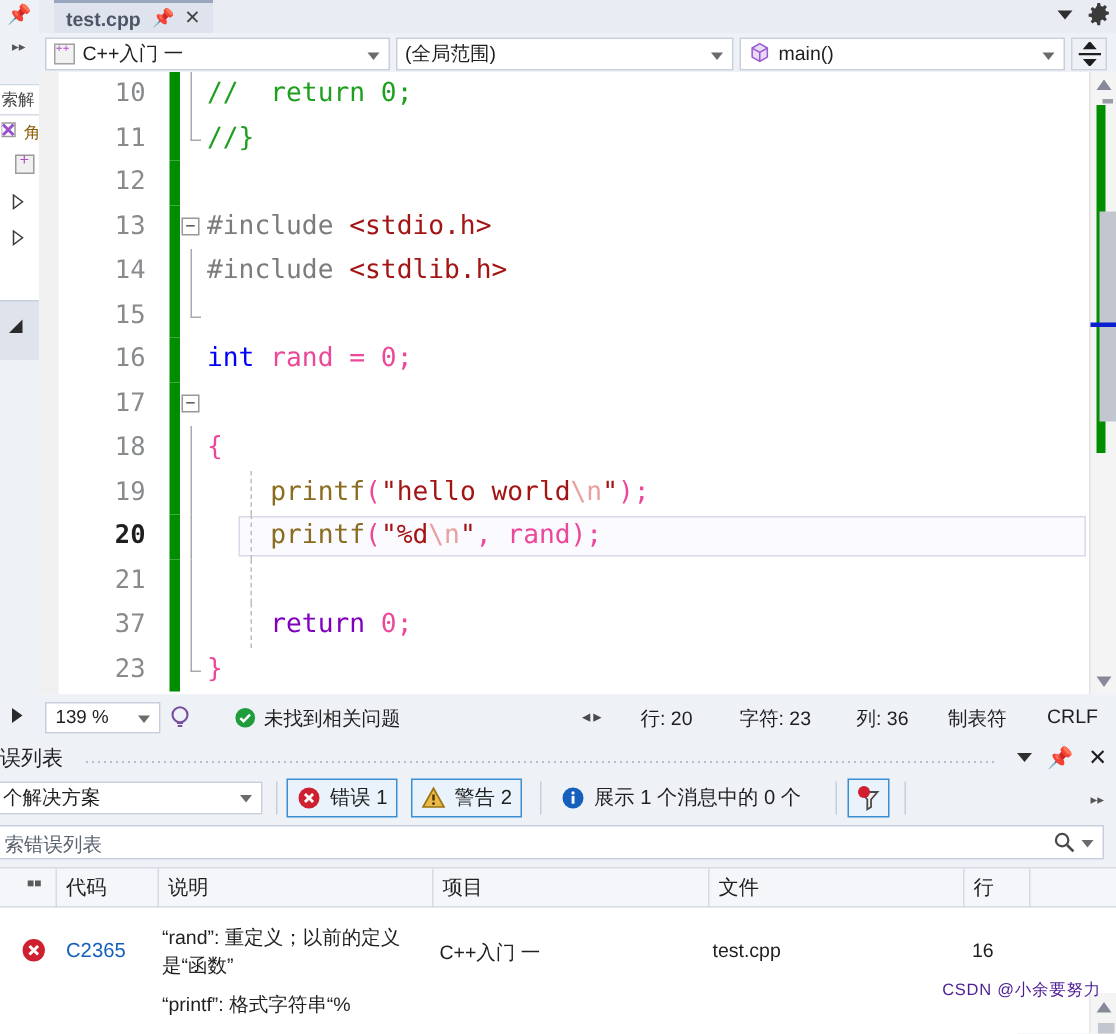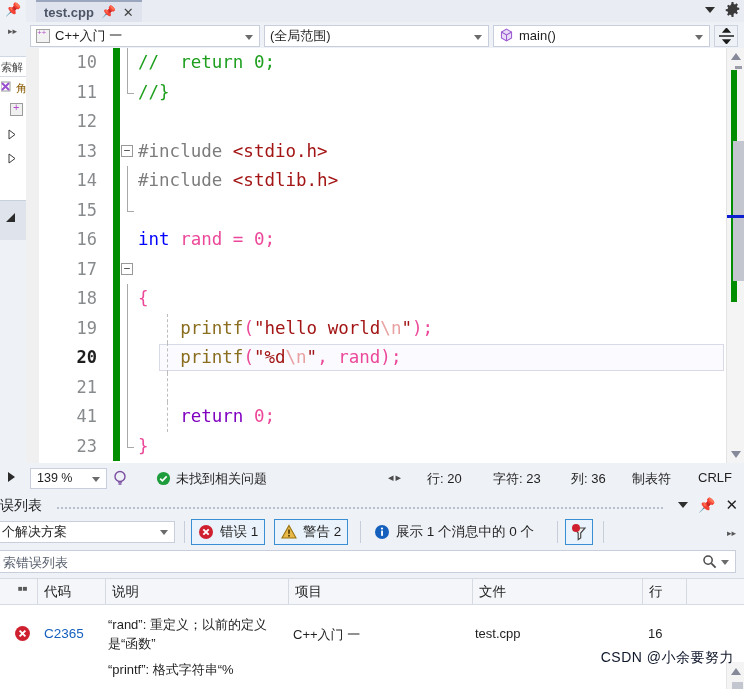--- a/index.html
+++ b/index.html
@@ -263,22 +263,22 @@
     position: absolute; right: 0; top: 84px; width: 18px; height: 111px;
     background: #f4f4f4; border-left: 1px solid #e6e6e6;
   }
   .gs-arrow {
     position: absolute; left: 4px; top: 6px; width: 0; height: 0;
     border-left: 5px solid transparent; border-right: 5px solid transparent; border-bottom: 7px solid #868999;
   }
   .gs-thumb { position: absolute; left: 5px; top: 20px; width: 11px; height: 52px; background: #c3c6cf; }
 
   .watermark {
-    position: absolute; right: 10px; bottom: 22px; font-size: 14px;
-    color: #0f172a; white-space: nowrap; letter-spacing: .5px;
+    position: absolute; right: 10px; bottom: 22px; font-size: 11px;
+    color: #4c1d95; white-space: nowrap; letter-spacing: .5px;
   }
 </style>
 </head>
 <body>
 
 <div id="app">
 
   <div class="left-sliver">
     <div class="sliver-pin">📌</div>
     <div class="sliver-dots">▸▸</div>
@@ -358,21 +358,21 @@
         <div class="cline"><span class="lno">12</span><span class="chg-bar"></span><span class="ctext"></span></div>
         <div class="cline"><span class="lno">13</span><span class="chg-bar"></span><span class="fold">−</span><span class="ctext"><span class="tok-pp">#include </span><span class="tok-inc">&lt;stdio.h&gt;</span></span></div>
         <div class="cline"><span class="lno">14</span><span class="chg-bar"></span><span class="vline"></span><span class="ctext"><span class="tok-pp">#include </span><span class="tok-inc">&lt;stdlib.h&gt;</span></span></div>
         <div class="cline"><span class="lno">15</span><span class="chg-bar"></span><span class="vline-end"></span><span class="ctext"></span></div>
         <div class="cline"><span class="lno">16</span><span class="chg-bar"></span><span class="ctext"><span class="tok-kw">int</span><span class="tok-id"> rand = 0;</span></span></div>
         <div class="cline"><span class="lno">17</span><span class="chg-bar"></span><span class="fold">−</span></div>
         <div class="cline"><span class="lno">18</span><span class="chg-bar"></span><span class="vline"></span><span class="ctext"><span class="tok-id">{</span></span></div>
         <div class="cline"><span class="lno">19</span><span class="chg-bar"></span><span class="vline"></span><span class="indent-guide"></span><span class="ctext"><span class="tok-id">    </span><span class="tok-fn">printf</span><span class="tok-id">(</span><span class="tok-str">"hello world</span><span class="tok-esc">\n</span><span class="tok-str">"</span><span class="tok-id">);</span></span></div>
         <div class="cline"><div class="cur-line-box"></div><span class="lno cur">20</span><span class="chg-bar"></span><span class="vline"></span><span class="indent-guide"></span><span class="ctext"><span class="tok-id">    </span><span class="tok-fn">printf</span><span class="tok-id">(</span><span class="tok-str">"%d</span><span class="tok-esc">\n</span><span class="tok-str">"</span><span class="tok-id">, rand);</span></span></div>
         <div class="cline"><span class="lno">21</span><span class="chg-bar"></span><span class="vline"></span><span class="indent-guide"></span><span class="ctext"></span></div>
-        <div class="cline"><span class="lno">41</span><span class="chg-bar"></span><span class="vline"></span><span class="indent-guide"></span><span class="ctext"><span class="tok-id">    </span><span class="tok-ret">return</span><span class="tok-id"> 0;</span></span></div>
+        <div class="cline"><span class="lno">37</span><span class="chg-bar"></span><span class="vline"></span><span class="indent-guide"></span><span class="ctext"><span class="tok-id">    </span><span class="tok-ret">return</span><span class="tok-id"> 0;</span></span></div>
         <div class="cline"><span class="lno">23</span><span class="chg-bar"></span><span class="vline-end"></span><span class="ctext"><span class="tok-id">}</span></span></div>
       </div>
 
     <div class="ed-scroll">
       <span class="sc-arrow-up"></span>
       <span class="sc-dash"></span>
       <span class="sc-green"></span>
       <span class="sc-thumb"></span>
       <span class="sc-mark"></span>
       <span class="sc-arrow-dn"></span>

